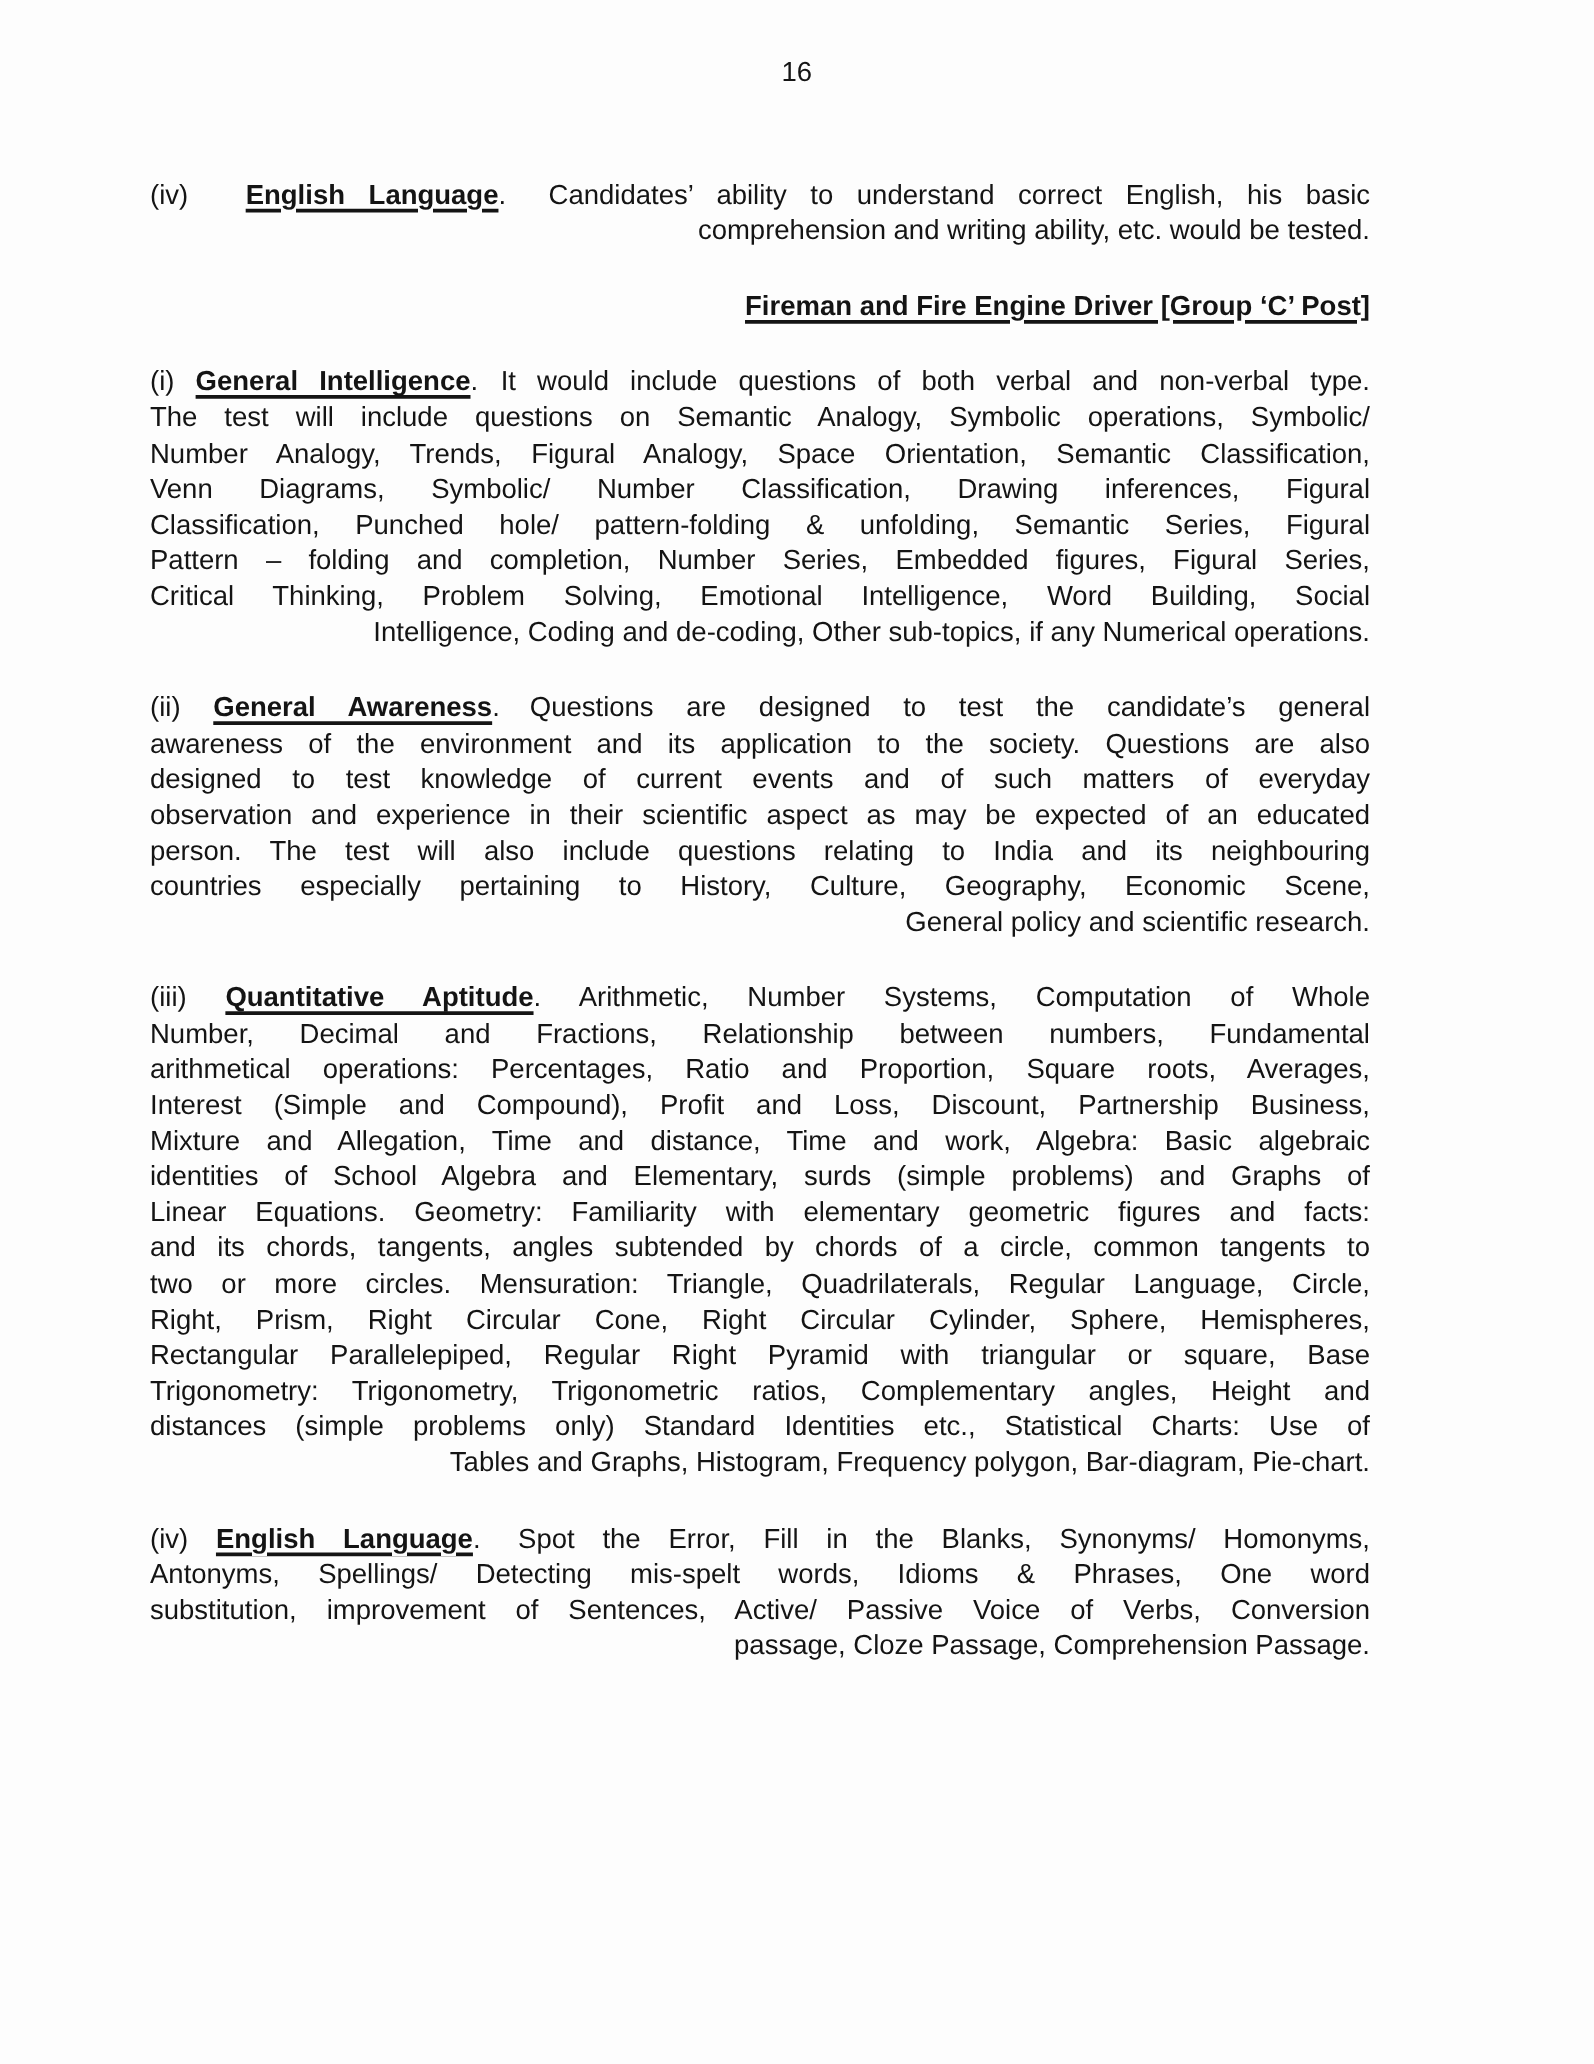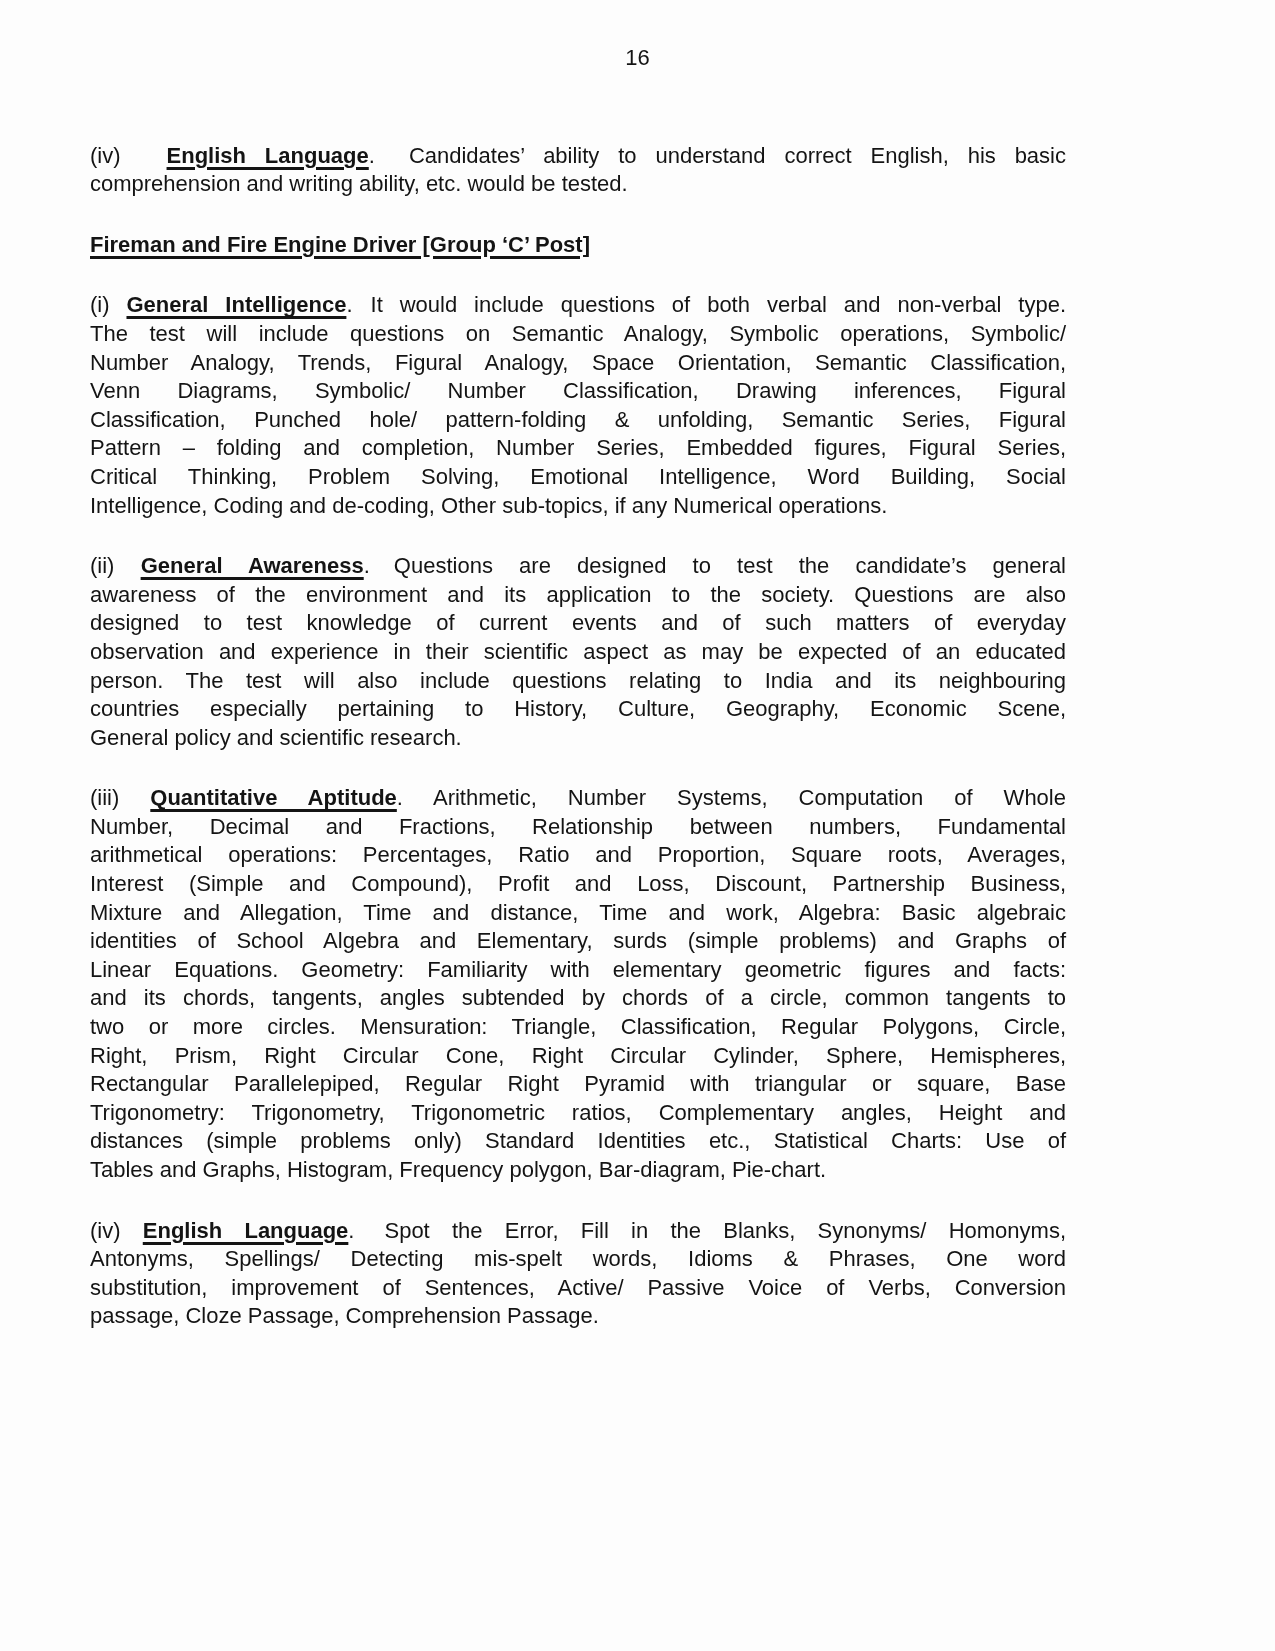--- a/index.html
+++ b/index.html
@@ -19,30 +19,30 @@
     line-height: 28.6px;
     box-sizing: border-box;
     padding-top: 44px;
     overflow: hidden;
   }
   .pagenum {
     text-align: center;
     margin: 0 0 69px 0;
   }
   .doc-body {
-    margin-left: 90px;
+    margin-left: 120px;
     margin-right: 77px;
     width: 976px;
   }
   .block {
     margin: 0 0 32px 0;
   }
   .block:last-child { margin-bottom: 0; }
   .line {
-    text-align: left;
+    text-align: right;
   }
   .line.j {
     text-align: justify;
     text-align-last: justify;
   }
   .seg-bu {
     font-weight: bold;
     text-decoration: underline;
     text-decoration-thickness: 2.5px;
     text-underline-offset: 4px;
@@ -87,21 +87,21 @@
       </div>
       <div class="block">
         <div class="line j"><span>(iii) </span><span class="seg-bu">Quantitative Aptitude</span><span>.</span><span class="gap" style="width: 30px;"></span><span>Arithmetic, Number Systems, Computation of Whole</span></div>
         <div class="line j"><span>Number, Decimal and Fractions, Relationship between numbers, Fundamental</span></div>
         <div class="line j"><span>arithmetical operations: Percentages, Ratio and Proportion, Square roots, Averages,</span></div>
         <div class="line j"><span>Interest (Simple and Compound), Profit and Loss, Discount, Partnership Business,</span></div>
         <div class="line j"><span>Mixture and Allegation, Time and distance, Time and work, Algebra: Basic algebraic</span></div>
         <div class="line j"><span>identities of School Algebra and Elementary, surds (simple problems) and Graphs of</span></div>
         <div class="line j"><span>Linear Equations. Geometry: Familiarity with elementary geometric figures and facts:</span></div>
         <div class="line j"><span>and its chords, tangents, angles subtended by chords of a circle, common tangents to</span></div>
-        <div class="line j"><span>two or more circles. Mensuration: Triangle, Classification, Regular Polygons, Circle,</span></div>
+        <div class="line j"><span>two or more circles. Mensuration: Triangle, Quadrilaterals, Regular Language, Circle,</span></div>
         <div class="line j"><span>Right, Prism, Right Circular Cone, Right Circular Cylinder, Sphere, Hemispheres,</span></div>
         <div class="line j"><span>Rectangular Parallelepiped, Regular Right Pyramid with triangular or square, Base</span></div>
         <div class="line j"><span>Trigonometry: Trigonometry, Trigonometric ratios, Complementary angles, Height and</span></div>
         <div class="line j"><span>distances (simple problems only) Standard Identities etc., Statistical Charts: Use of</span></div>
         <div class="line"><span>Tables and Graphs, Histogram, Frequency polygon, Bar-diagram, Pie-chart.</span></div>
       </div>
       <div class="block">
         <div class="line j"><span>(iv) </span><span class="seg-bu">English Language</span><span>.</span><span class="gap" style="width: 30px;"></span><span>Spot the Error, Fill in the Blanks, Synonyms/ Homonyms,</span></div>
         <div class="line j"><span>Antonyms, Spellings/ Detecting mis-spelt words, Idioms &amp; Phrases, One word</span></div>
         <div class="line j"><span>substitution, improvement of Sentences, Active/ Passive Voice of Verbs, Conversion</span></div>

